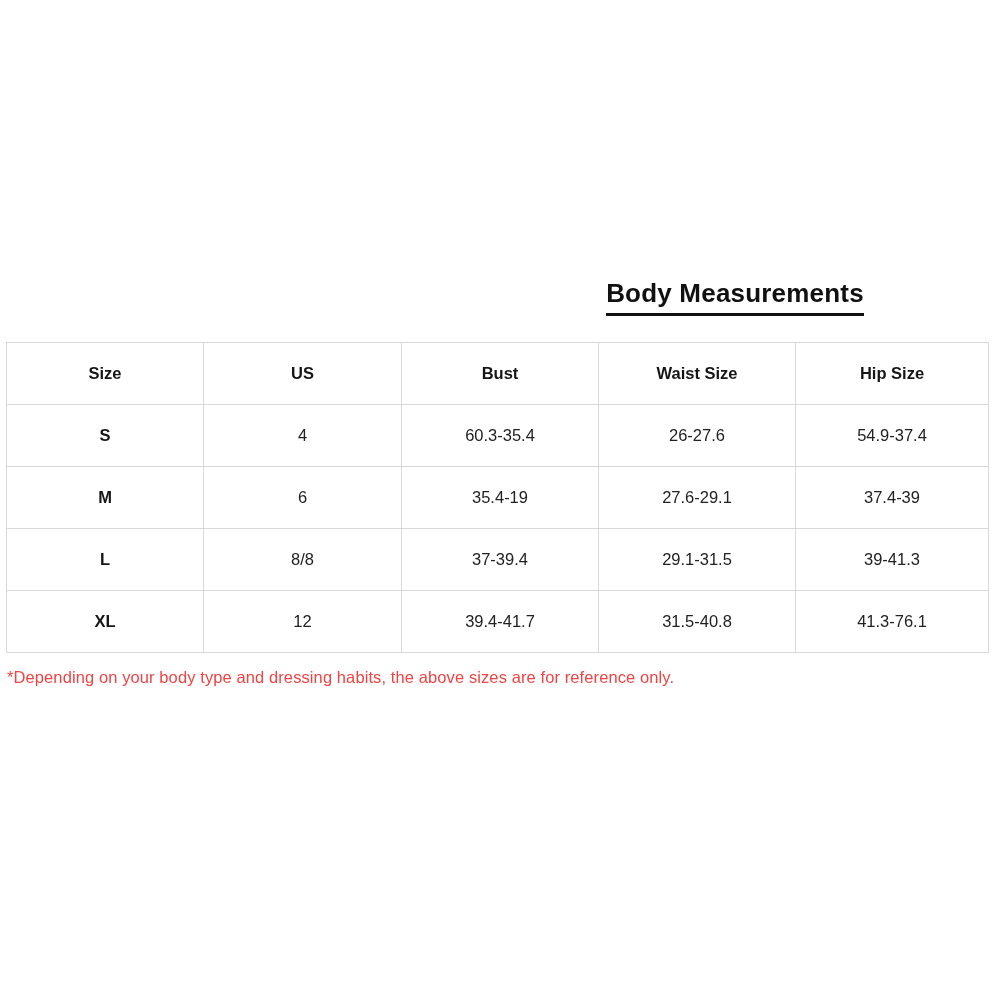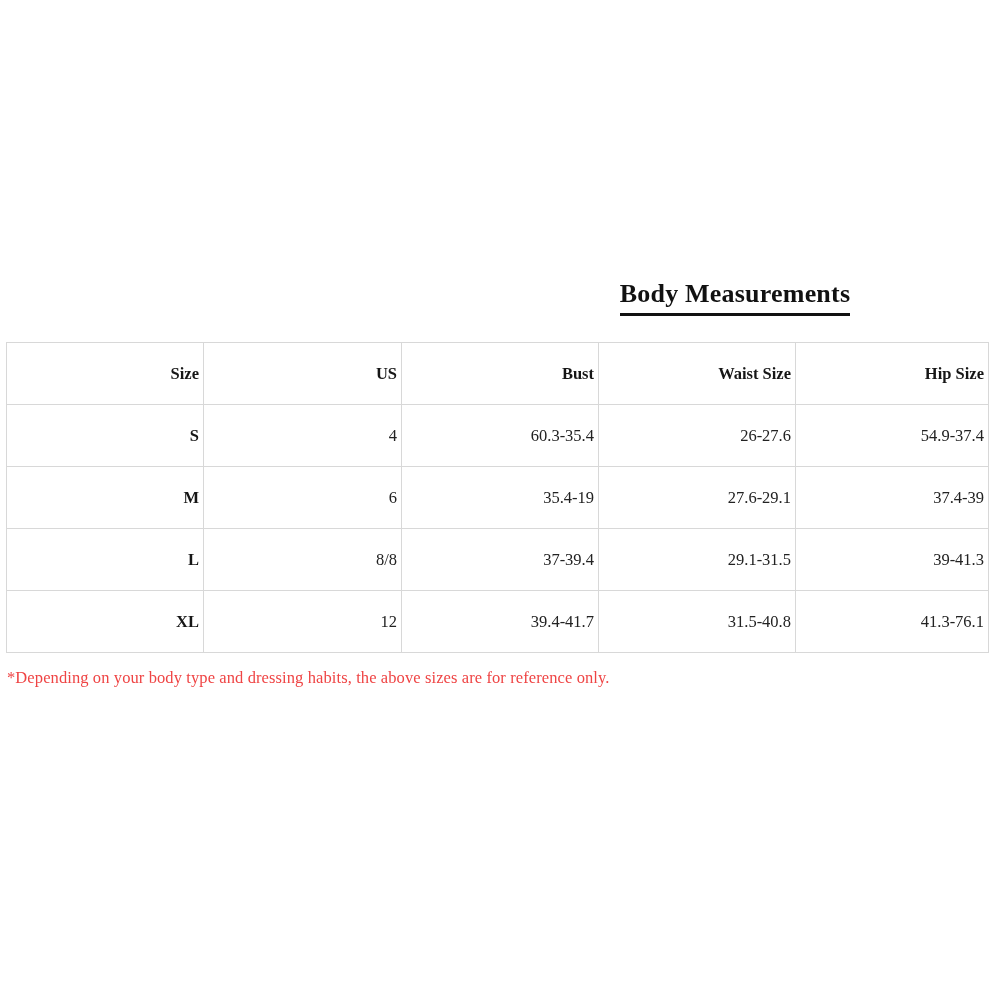--- a/index.html
+++ b/index.html
@@ -12,21 +12,20 @@
     background: #ffffff;
     font-family: "Liberation Sans", sans-serif;
     color: #1a1a1a;
     overflow: hidden;
   }
   .page {
     position: relative;
     width: 1000px;
     height: 892px;
     box-sizing: border-box;
-    font-family: Liberation Serif, serif;
   }
   .title-row {
     position: absolute;
     top: 278px;
     left: 0;
     width: 1000px;
     text-align: center;
     padding-left: 470px;
     box-sizing: border-box;
   }
@@ -48,21 +47,21 @@
   }
   table.size-table {
     border-collapse: collapse;
     width: 982px;
     table-layout: fixed;
   }
   table.size-table th,
   table.size-table td {
     border: 1px solid #d8d8d8;
     height: 61px;
-    text-align: right;
+    text-align: center;
     vertical-align: middle;
     font-size: 16.5px;
     color: #222222;
     font-weight: normal;
     padding: 0 4px;
   }
   table.size-table thead th {
     font-weight: bold;
     font-size: 16.5px;
     color: #161616;

